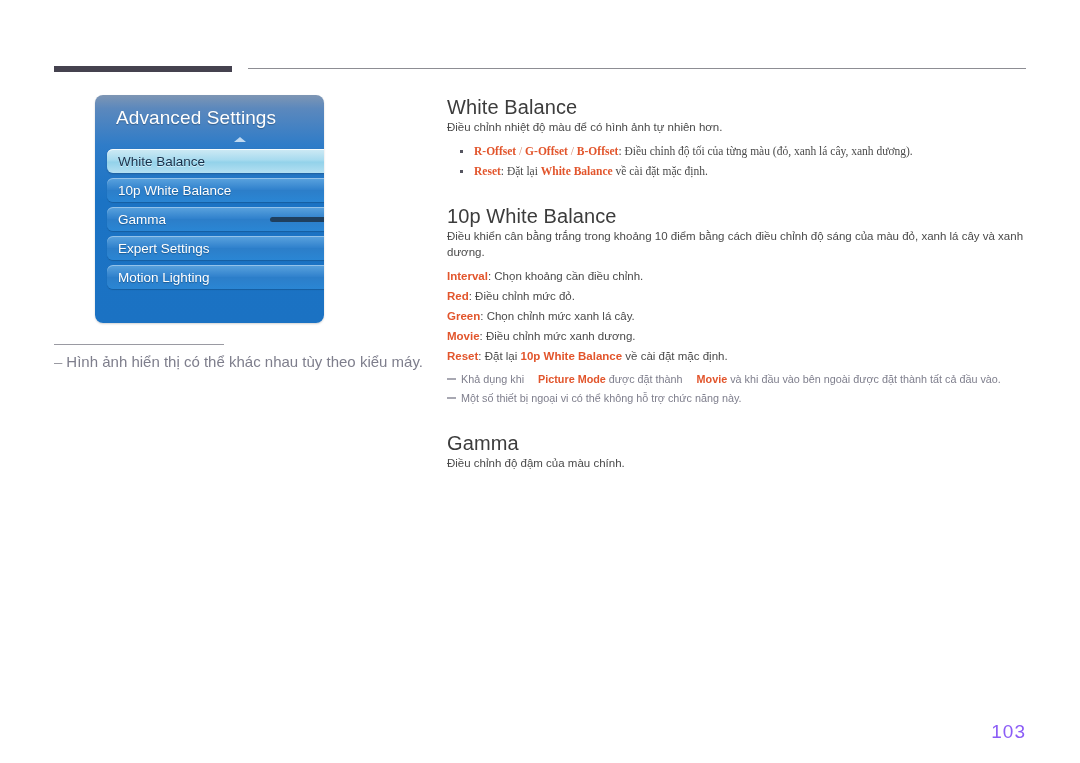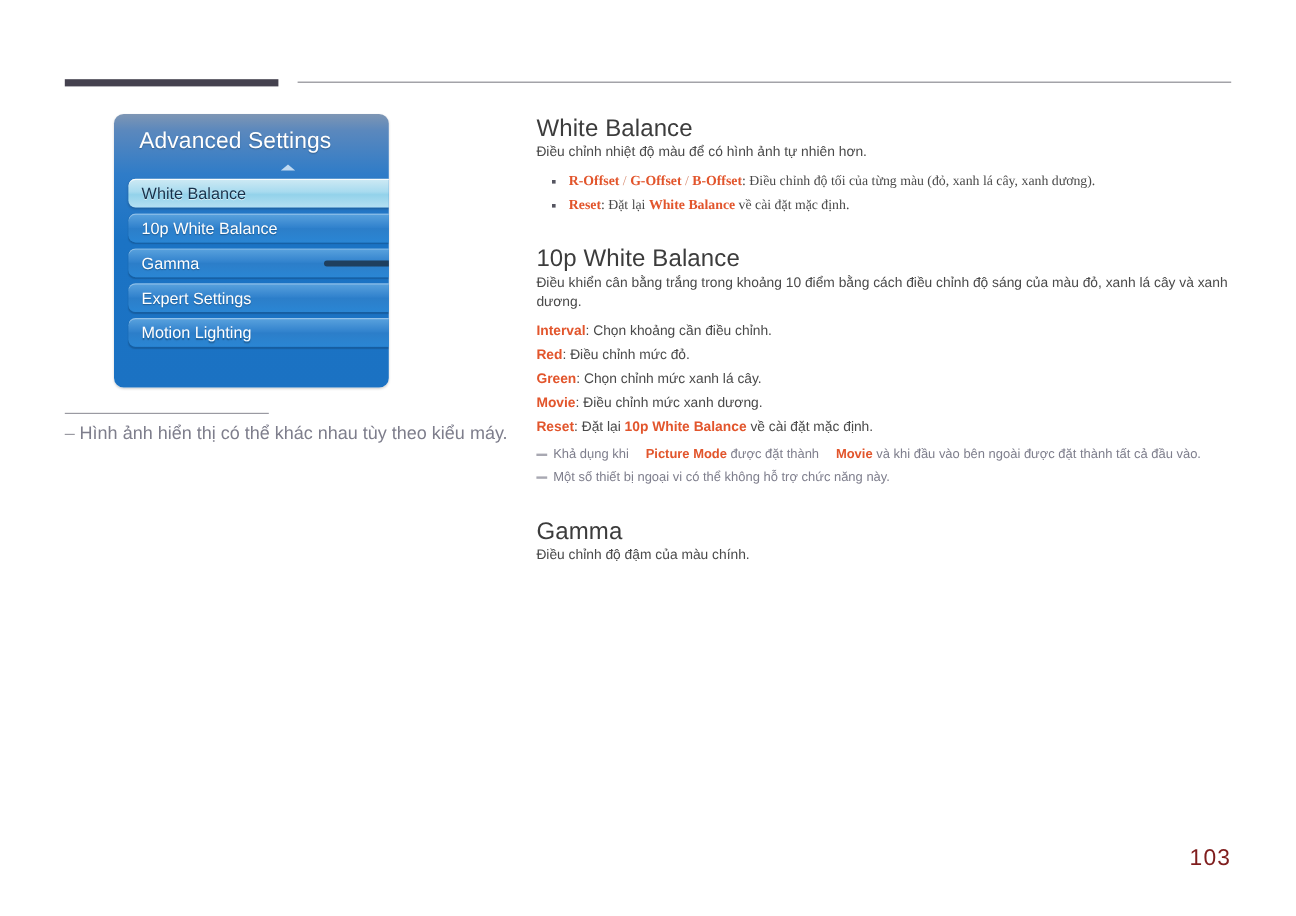--- a/index.html
+++ b/index.html
@@ -194,23 +194,23 @@
     position: absolute;
     left: 0; top: 8px;
     width: 9px; height: 2px;
     background: #a8a8b2;
   }
   .note-row .kw-b { color: #e2552c; padding-left: 11px; }
 
   
   .page-number {
     position: absolute;
-    right: 54px; bottom: 36px;
+    right: 54px; bottom: 20px;
     font-size: 19px;
-    color: #7f1d1d;
+    color: #8b5cf6;
     letter-spacing: 1px;
   }
 </style>
 </head>
 <body>
 
 <div class="header-rules">
   <div class="rule-thick"></div>
   <div class="rule-thin"></div>
 </div>

